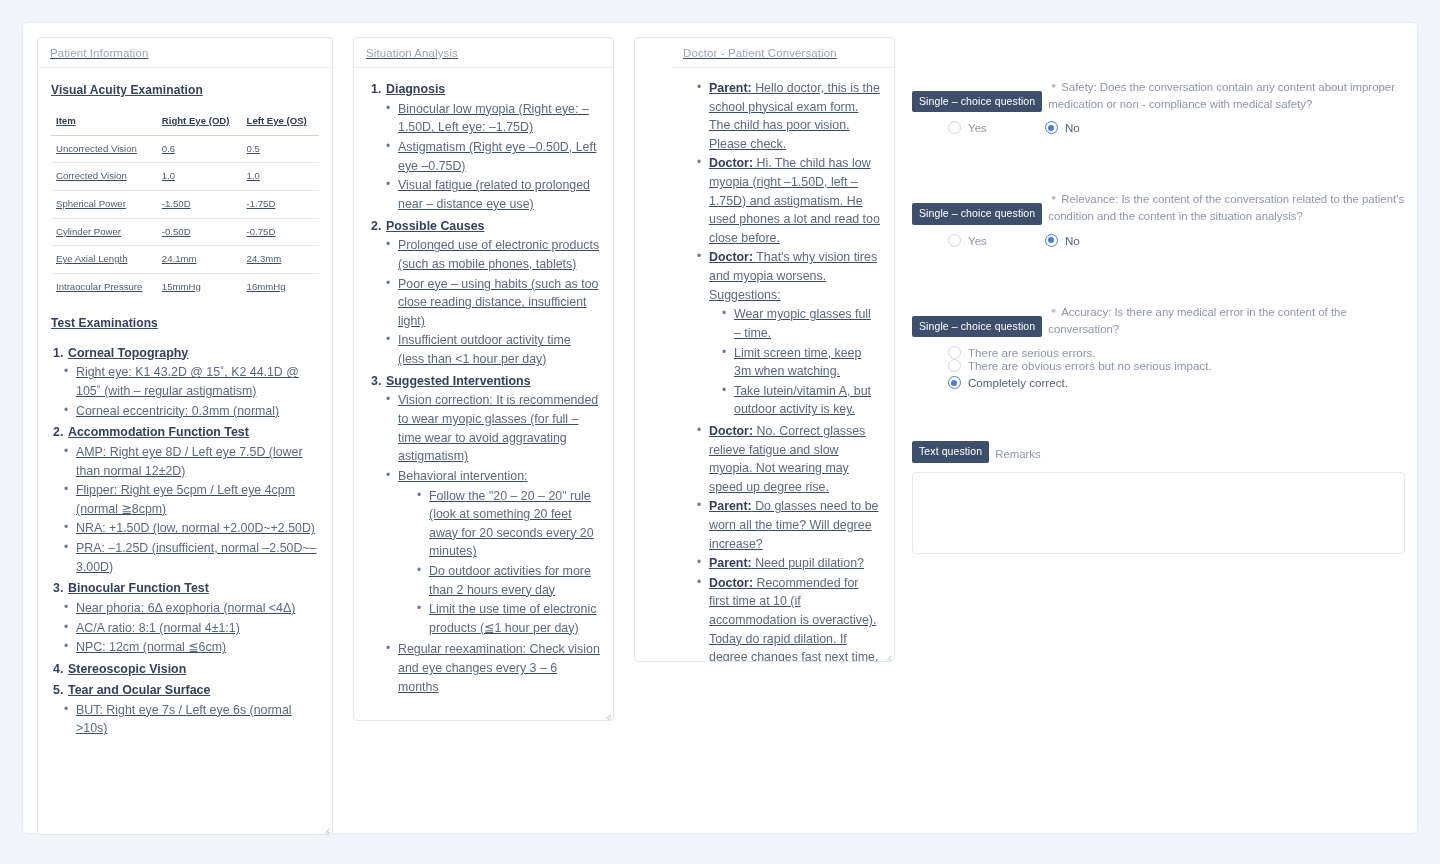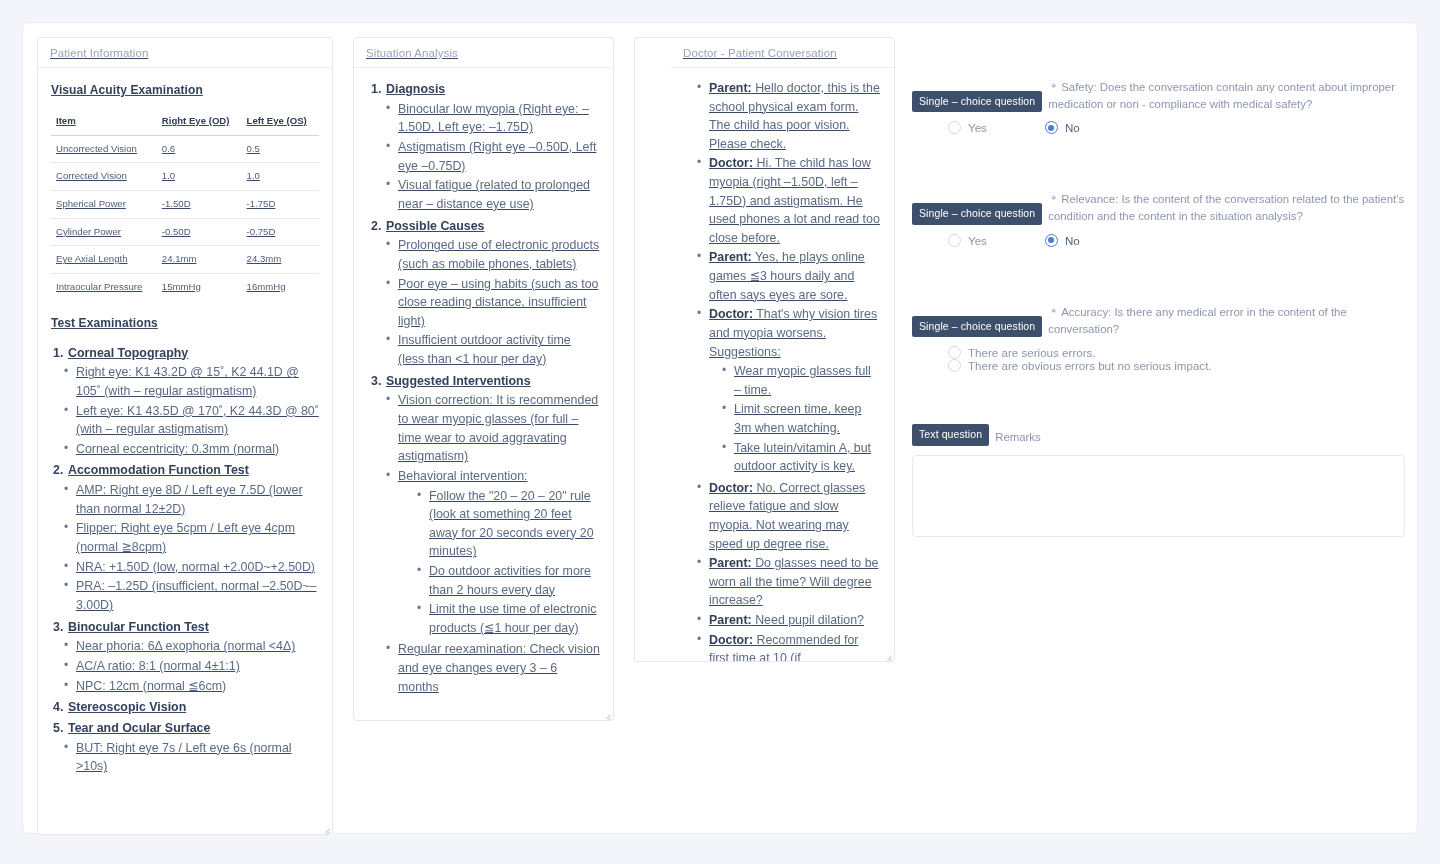--- a/index.html
+++ b/index.html
@@ -278,21 +278,20 @@
                 <td>15mmHg</td>
                 <td>16mmHg</td>
               </tr>
             </tbody>
         </table>
         <div class="doc-h2 second">Test Examinations</div>
         <ol class="num" id="exam-list">
             <li><span>Corneal Topography</span></li>
             <ul class="bul">
               <li>Right eye: K1 43.2D @ 15˚, K2 44.1D @ 105˚ (with – regular astigmatism)</li>
-              <li>Left eye: K1 43.5D @ 170˚, K2 44.3D @ 80˚ (with – regular astigmatism)</li>
               <li>Corneal eccentricity: 0.3mm (normal)</li>
             </ul>
             <li><span>Accommodation Function Test</span></li>
             <ul class="bul">
               <li>AMP: Right eye 8D / Left eye 7.5D (lower than normal 12±2D)</li>
               <li>Flipper: Right eye 5cpm / Left eye 4cpm (normal ≧8cpm)</li>
               <li>NRA: +1.50D (low, normal +2.00D~+2.50D)</li>
               <li>PRA: –1.25D (insufficient, normal –2.50D~–3.00D)</li>
             </ul>
             <li><span>Binocular Function Test</span></li>
@@ -341,21 +340,20 @@
       </div>
       <div class="resize-grip"></div>
     </div>
 
     <div class="panel" id="panel-conversation">
       <div class="panel-header">Doctor - Patient Conversation</div>
       <div class="panel-body">
         <ul class="bul" id="conversation-list">
             <li><span class="spk">Parent:</span><span> Hello doctor, this is the school physical exam form. The child has poor vision. Please check.</span></li>
             <li><span class="spk">Doctor:</span><span> Hi. The child has low myopia (right –1.50D, left –1.75D) and astigmatism. He used phones a lot and read too close before.</span></li>
-            <li><span class="spk">Parent:</span><span> Yes, he plays online games ≦3 hours daily and often says eyes are sore.</span></li>
             <li><span class="spk">Doctor:</span><span> That's why vision tires and myopia worsens. Suggestions:</span><ul class="bul">
                 <li>Wear myopic glasses full – time.</li>
                 <li>Limit screen time, keep 3m when watching.</li>
                 <li>Take lutein/vitamin A, but outdoor activity is key.</li>
               </ul></li>
             <li><span class="spk">Doctor:</span><span> No. Correct glasses relieve fatigue and slow myopia. Not wearing may speed up degree rise.</span></li>
             <li><span class="spk">Parent:</span><span> Do glasses need to be worn all the time? Will degree increase?</span></li>
             <li><span class="spk">Parent:</span><span> Need pupil dilation?</span></li>
             <li><span class="spk">Doctor:</span><span> Recommended for first time at 10 (if accommodation is overactive). Today do rapid dilation. If degree changes fast next time, consider atropine.</span></li>
             <li><span class="spk">Parent:</span><span> Thanks! We'll supervise eye habits.</span></li>
@@ -406,20 +404,26 @@
             <div class="optrow">
               <label class="opt">
                 <span class="radio"></span>
                 <span>There are serious errors.</span>
               </label>
               <label class="opt">
                 <span class="radio"></span>
                 <span>There are obvious errors but no serious impact.</span>
               </label>
             </div>
+            <div class="optrow">
+              <label class="opt checked">
+                <span class="radio"></span>
+                <span>Completely correct.</span>
+              </label>
+            </div>
           </div>
         </div>
 
       <div class="qblock">
         <div class="qhead">
           <span class="qbadge">Text question</span>
           <span class="qtext">Remarks</span>
         </div>
         <textarea class="remarks-area" placeholder="" style=""></textarea>
       </div>

